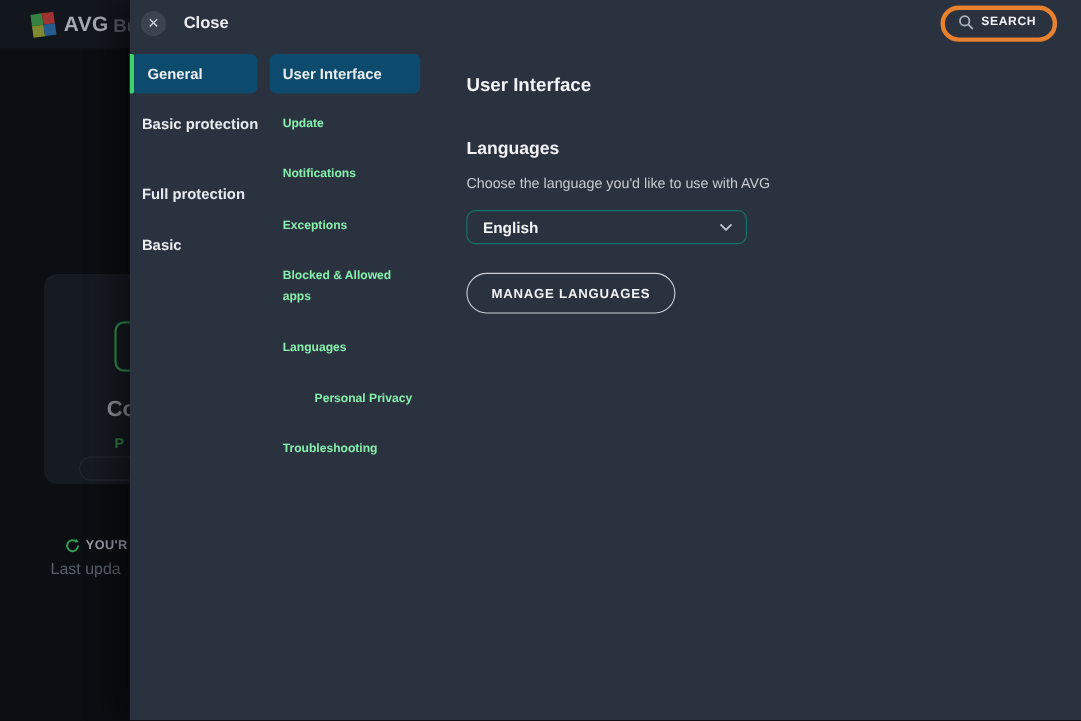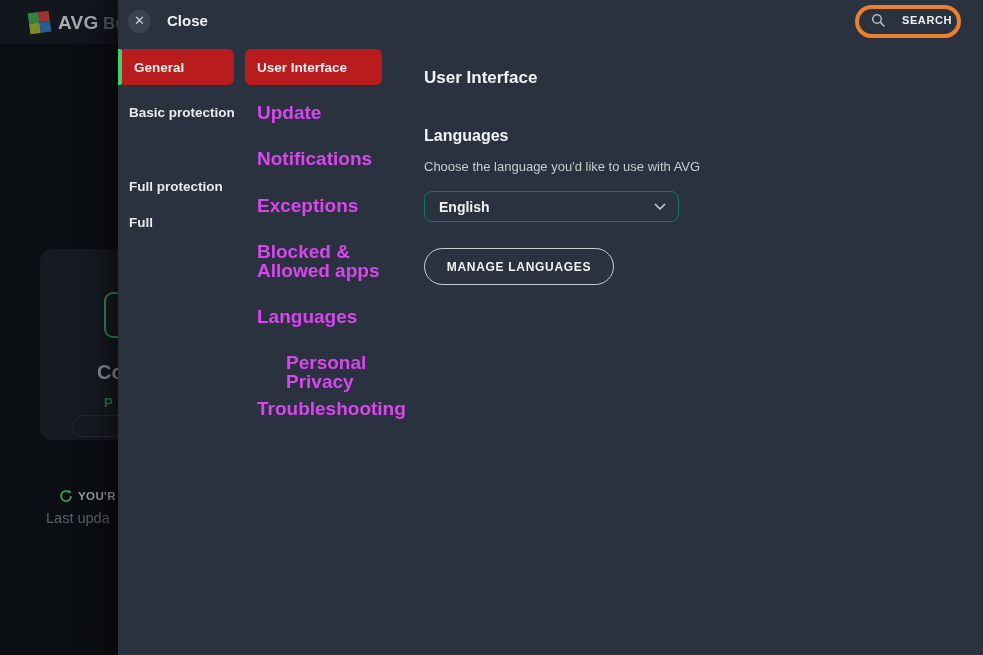--- a/index.html
+++ b/index.html
@@ -37,37 +37,37 @@
     background:#3b4250; color:#ccd2d9; font-size:13px; line-height:22px;
     text-align:center; cursor:pointer;
   }
   #close-label { left:49px; top:12px; font-size:15px; font-weight:700; color:#edeff2; }
 
   #search-ring {
     left:737px; top:5px; width:106px; height:33px;
     border:4px solid #e8802e; border-radius:17px;
   }
   #search-btn {
-    left:753px; top:13px; display:flex; align-items:center; gap:17px; cursor:pointer;
+    left:753px; top:13px; display:flex; align-items:center; gap:7px; cursor:pointer;
   }
   #search-btn .lbl { font-size:11px; font-weight:700; color:#f0f2f5; letter-spacing:.6px; }
 
   .pill {
-    background:#b91c1c; height:36px; display:flex; align-items:center;
+    background:#0c4a6e; height:36px; display:flex; align-items:center;
     font-size:13.5px; font-weight:700; color:#eceef0; cursor:pointer;
   }
   #nav1-selected-bar { left:0; top:49px; width:4px; height:36px; background:#3fd26a; border-radius:0 2px 2px 0; }
   #nav1-selected { left:4px; top:49px; width:112px; border-radius:2px 6px 6px 2px; padding-left:12px; }
   .nav1-item { left:11px; width:106px; font-size:13.5px; font-weight:700; color:#e7eaee; line-height:18px; cursor:pointer; }
   #nav1-item-1 { top:104px; }
-  #nav1-item-2 { top:178px; }
+  #nav1-item-2 { top:168px; }
   #nav1-item-3 { top:214px; }
 
   #nav2-selected { left:127px; top:49px; width:137px; border-radius:6px; padding-left:12px; }
-  .nav2-item { left:139px; width:126px; font-size:19px; font-weight:700; color:#d946ef; line-height:19px; cursor:pointer; }
+  .nav2-item { left:139px; width:126px; font-size:11px; font-weight:700; color:#86efac; line-height:19px; cursor:pointer; }
   #nav2-item-1 { top:103px; }
   #nav2-item-2 { top:149px; }
   #nav2-item-3 { top:196px; }
   #nav2-item-4 { top:242px; }
   #nav2-item-5 { top:307px; }
   #nav2-item-6 { top:353px;margin-left:29px; }
   #nav2-item-7 { top:399px; }
 
   #main-title { left:306px; top:68px; font-size:17px; font-weight:700; color:#f1f3f6; }
   #section-title { left:306px; top:127px; font-size:16px; font-weight:700; color:#f1f3f6; }
@@ -132,21 +132,21 @@
       <span class="lbl">SEARCH</span>
     </div>
     <div class="abs" id="search-ring"></div>
 
     <div class="abs" id="nav1-selected-bar"></div>
     <div class="abs pill" id="nav1-selected">
       <span>General</span>
     </div>
     <div class="abs nav1-item" id="nav1-item-1">Basic protection</div>
     <div class="abs nav1-item" id="nav1-item-2">Full protection</div>
-    <div class="abs nav1-item" id="nav1-item-3">Full</div>
+    <div class="abs nav1-item" id="nav1-item-3">Basic</div>
 
     <div class="abs pill" id="nav2-selected">
       <span>User Interface</span>
     </div>
     <div class="abs nav2-item" id="nav2-item-1">Update</div>
     <div class="abs nav2-item" id="nav2-item-2">Notifications</div>
     <div class="abs nav2-item" id="nav2-item-3">Exceptions</div>
     <div class="abs nav2-item" id="nav2-item-4">Blocked &amp; Allowed apps</div>
     <div class="abs nav2-item" id="nav2-item-5">Languages</div>
     <div class="abs nav2-item" id="nav2-item-6">Personal Privacy</div>

